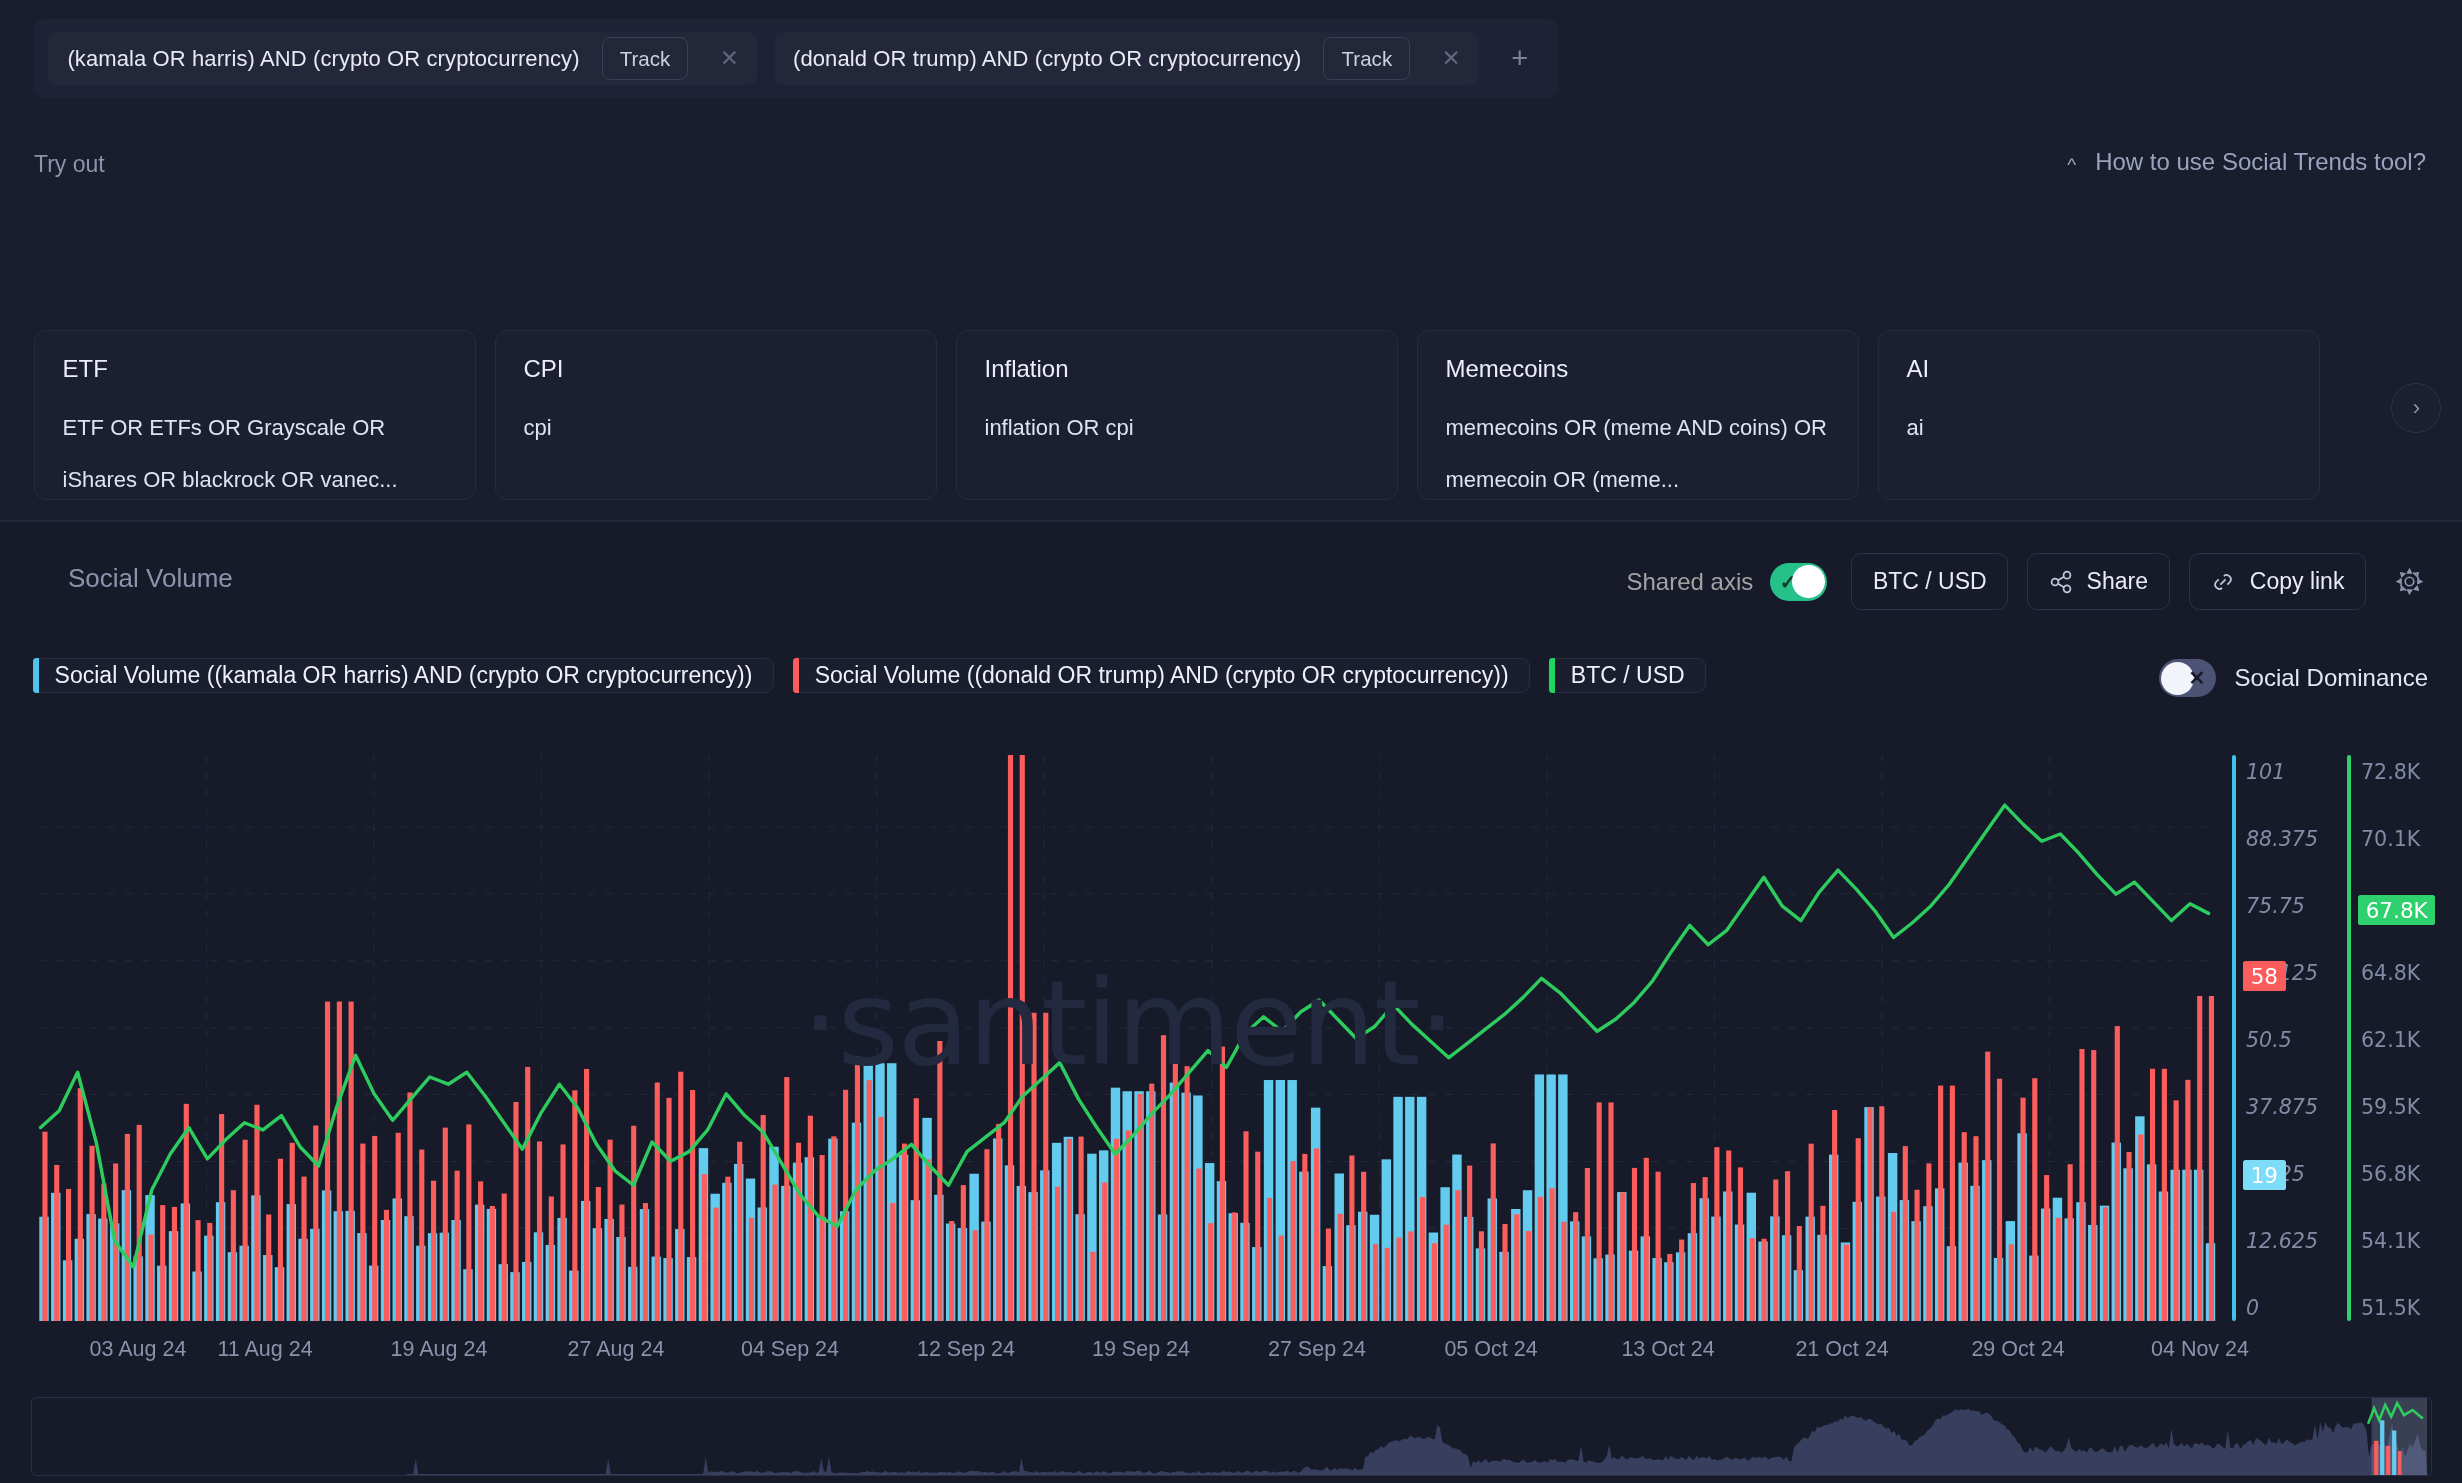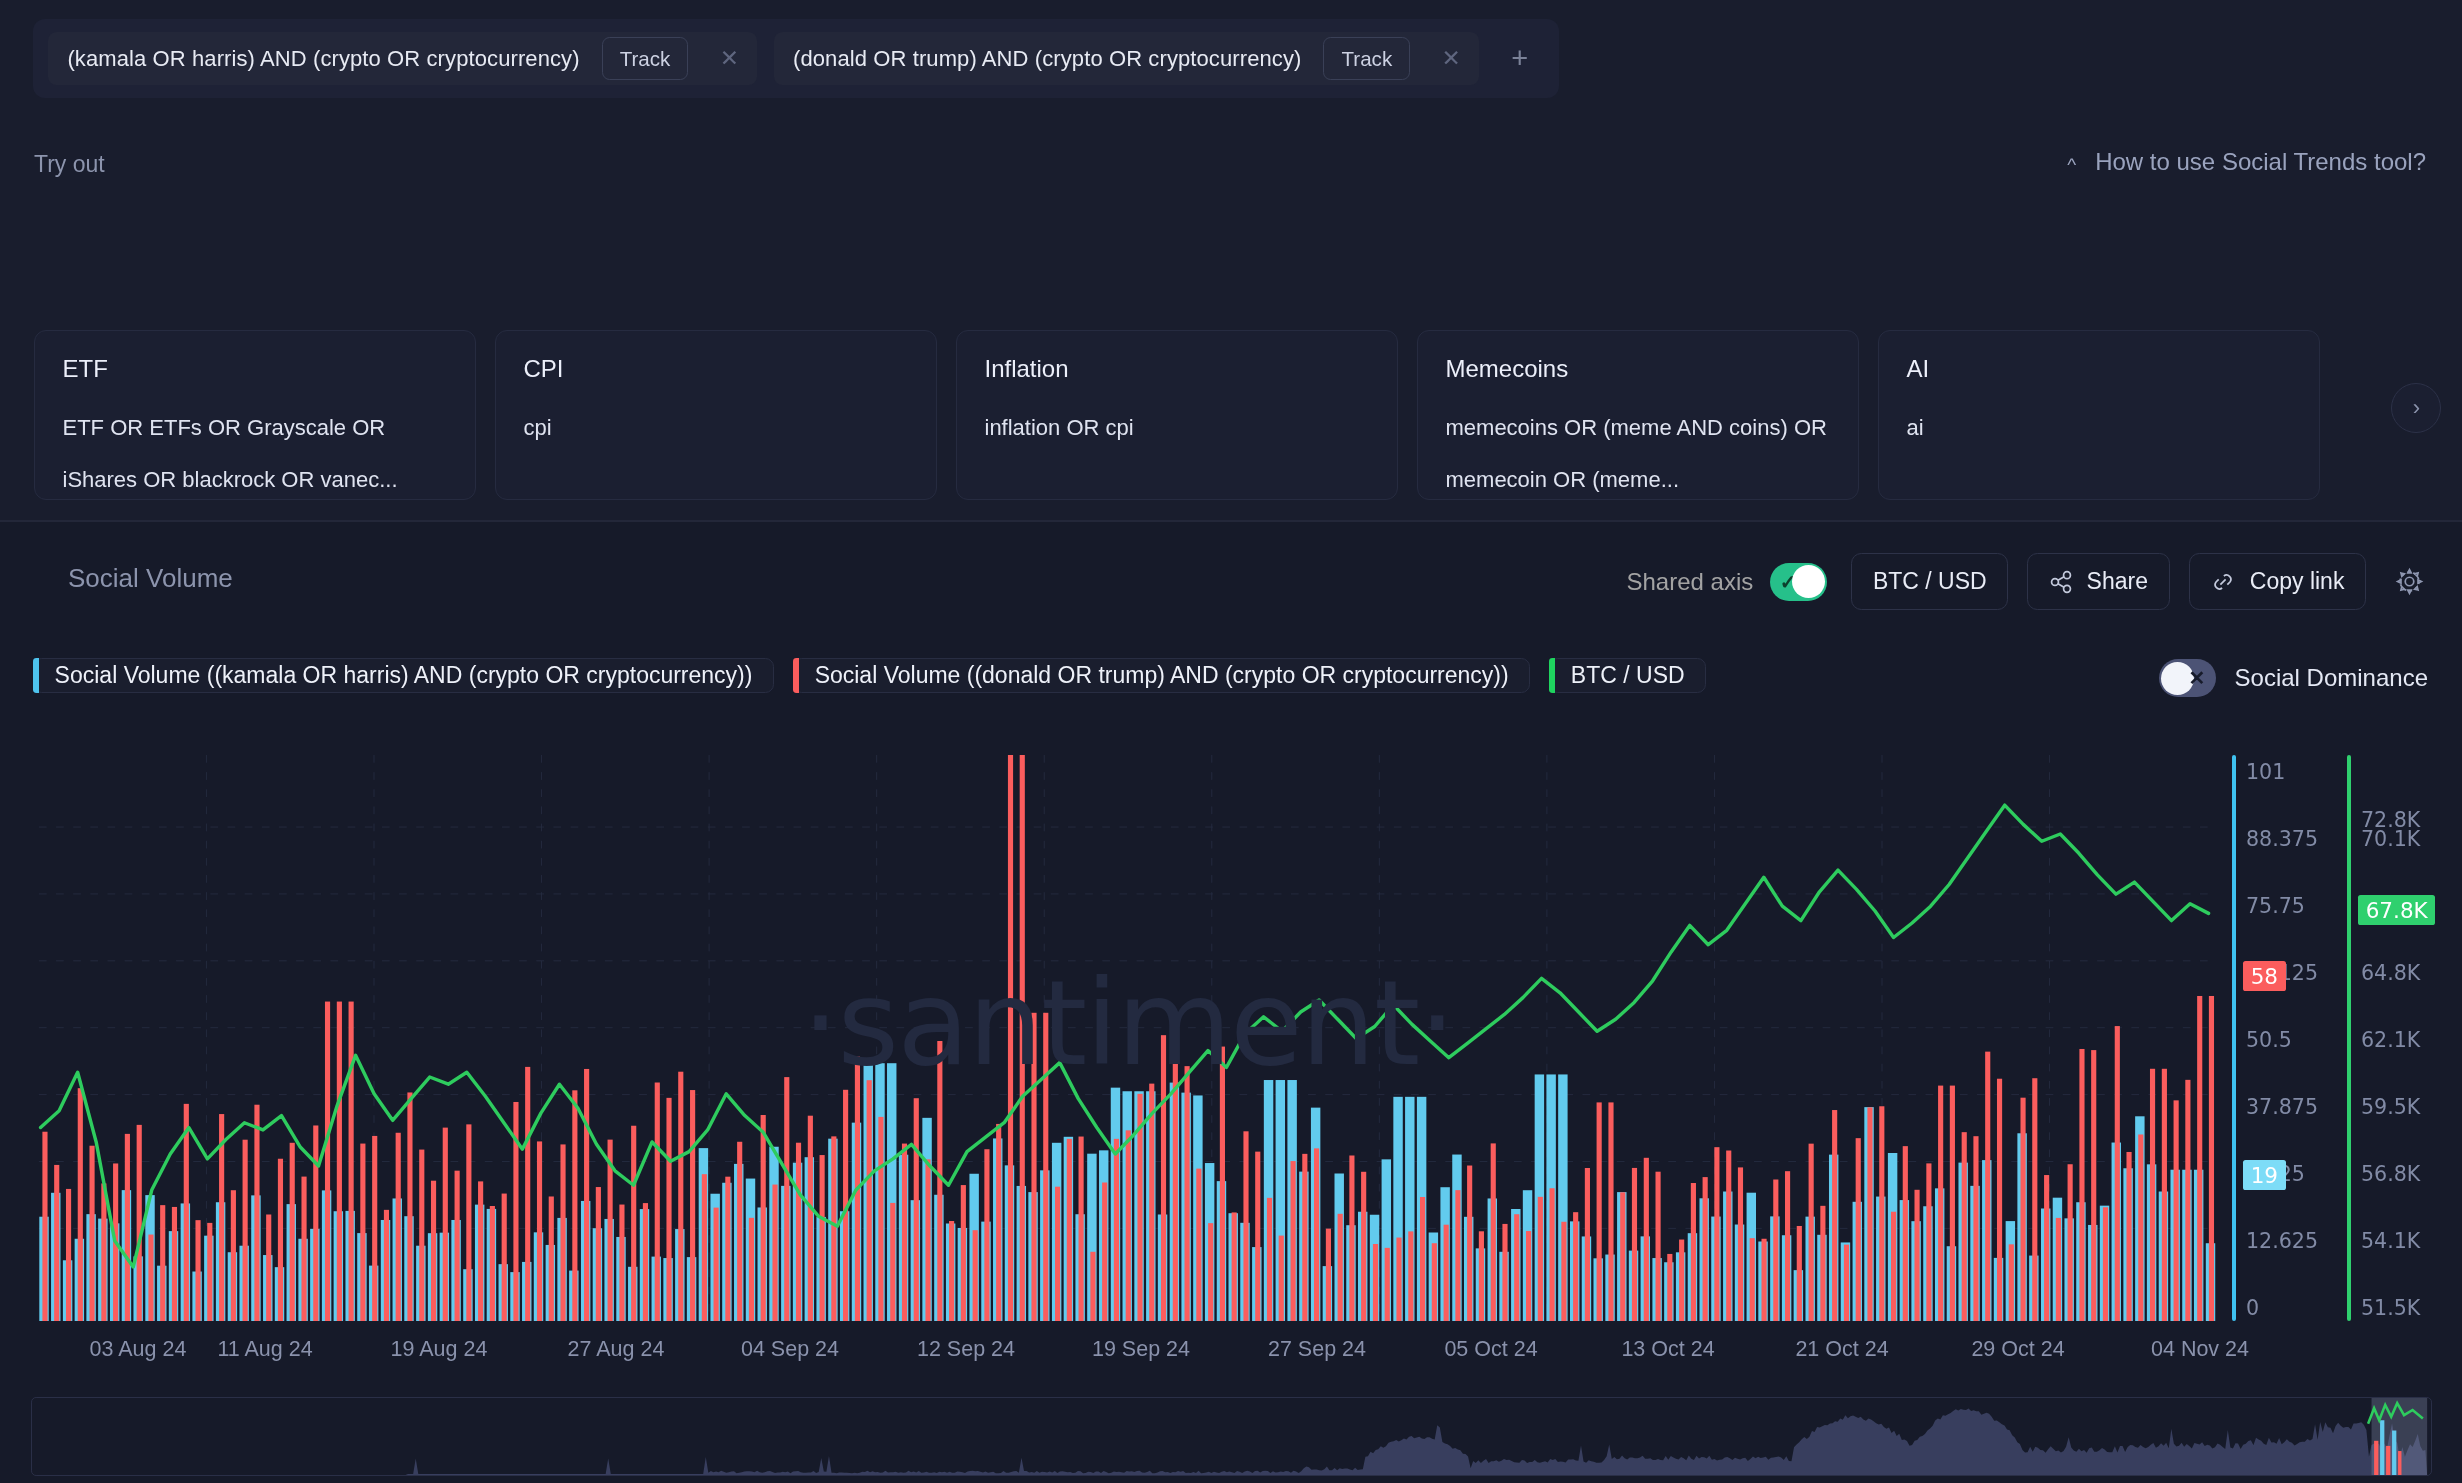--- a/index.html
+++ b/index.html
@@ -140,21 +140,21 @@
   }
   .axis-blue, .axis-green {
     position: absolute; top: 0; width: 4.3px; height: 566px; border-radius: 2.6px;
   }
   .axis-blue { left: 2232px; background: #3fc2f0; }
   .axis-green { left: 2347px; background: #2fd06e; }
   .ax-label {
     position: absolute; font-size: 20.6px; color: #828ba6;
     font-family: "DejaVu Sans", sans-serif;
   }
-  .ax-blue-col { left: 2246px; }
+  .ax-blue-col { left: 2246px; font-style: italic; }
   .ax-green-col { left: 2361px; }
   .badge {
     position: absolute; font-size: 21.5px; color: #fff; padding: 2.6px 7.7px; border-radius: 2.6px;
     font-family: "DejaVu Sans", sans-serif; font-weight: 500;
   }
   .xaxis { position: absolute; left: 0; top: 582px; width: 2462px; height: 34px; }
   .xtick {
     position: absolute; font-size: 21.5px; color: #8a92ac; transform: translateX(-50%);
     white-space: nowrap;
   }
@@ -708,21 +708,21 @@
     <div id="axis-labels">
         <div class="ax-label ax-blue-col" style="top: 5.1px;">101</div>
         <div class="ax-label ax-blue-col" style="top: 72px;">88.375</div>
         <div class="ax-label ax-blue-col" style="top: 139px;">75.75</div>
         <div class="ax-label ax-blue-col" style="top: 206px;">63.125</div>
         <div class="ax-label ax-blue-col" style="top: 273px;">50.5</div>
         <div class="ax-label ax-blue-col" style="top: 340px;">37.875</div>
         <div class="ax-label ax-blue-col" style="top: 407px;">25.25</div>
         <div class="ax-label ax-blue-col" style="top: 474px;">12.625</div>
         <div class="ax-label ax-blue-col" style="top: 541px;">0</div>
-        <div class="ax-label ax-green-col" style="top: 5.1px; margin-top: 48px;">72.8K</div>
+        <div class="ax-label ax-green-col" style="top: 5.1px;">72.8K</div>
         <div class="ax-label ax-green-col" style="top: 72px;">70.1K</div>
         <div class="ax-label ax-green-col" style="top: 139px;">67.8K</div>
         <div class="ax-label ax-green-col" style="top: 206px;">64.8K</div>
         <div class="ax-label ax-green-col" style="top: 273px;">62.1K</div>
         <div class="ax-label ax-green-col" style="top: 340px;">59.5K</div>
         <div class="ax-label ax-green-col" style="top: 407px;">56.8K</div>
         <div class="ax-label ax-green-col" style="top: 474px;">54.1K</div>
         <div class="ax-label ax-green-col" style="top: 541px;">51.5K</div>
         <div class="badge" style="background: rgb(47, 208, 110); left: 2358px; top: 140px;">67.8K</div>
         <div class="badge" style="background: rgb(251, 93, 93); left: 2243px; top: 206px;">58</div>

